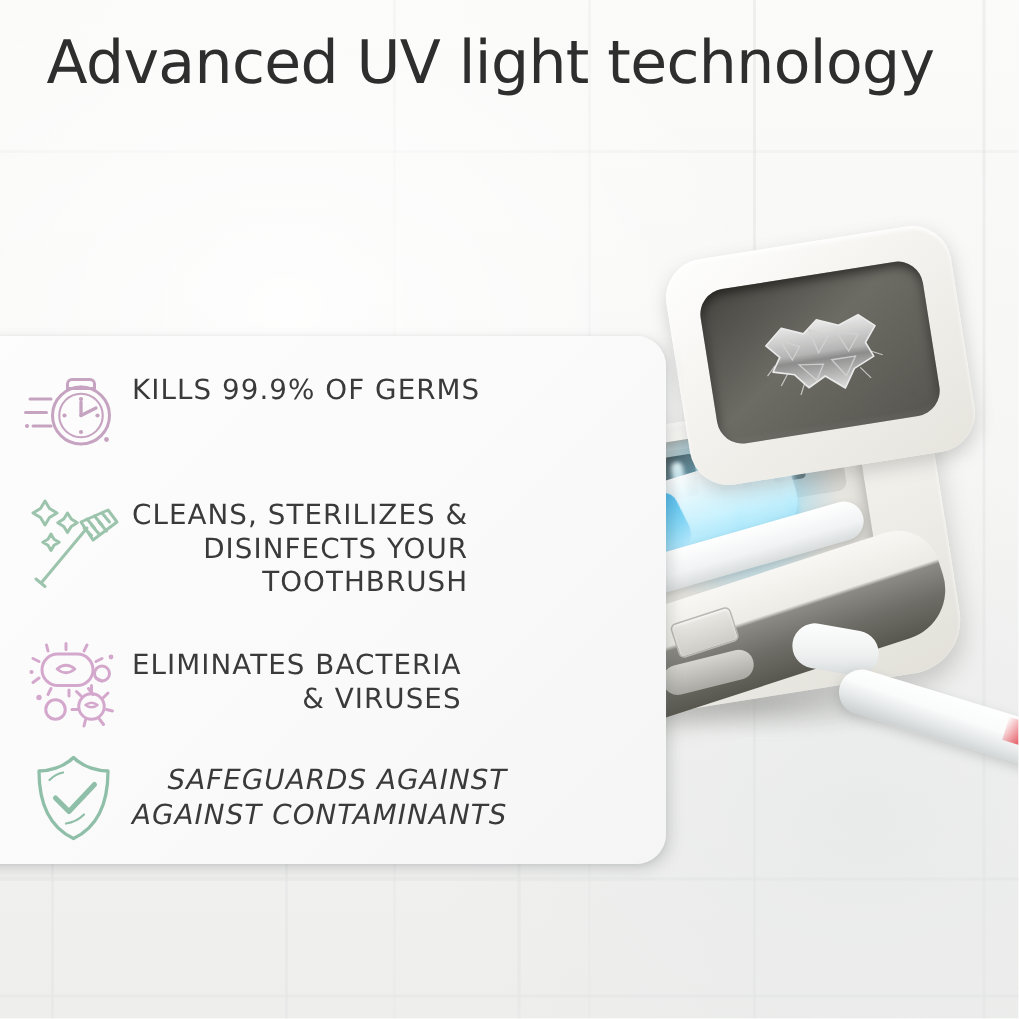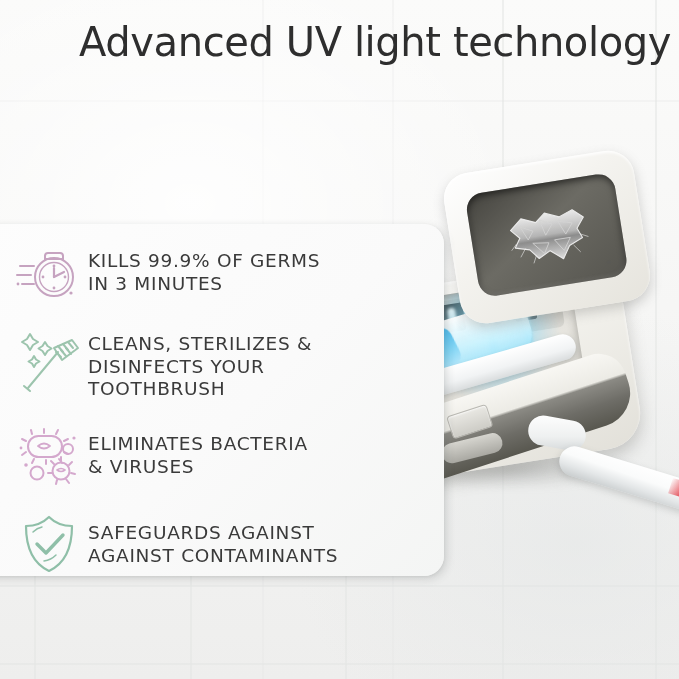--- a/index.html
+++ b/index.html
@@ -49,21 +49,20 @@
     position: absolute;
     left: 31px;
     top: 22px;
     width: 640px;
     font-size: 40px;
     line-height: 41px;
     letter-spacing: -0.4px;
     color: #2e2e2e;
     font-weight: 400;
     font-family: "DejaVu Sans", "Liberation Sans", sans-serif;
-    text-align: right;
   }
   .headline .line { display: block; white-space: nowrap; }
   .hl-accent { color: #9cc9b4; }
 
   
   .feature-card {
     position: absolute;
     left: -26px;
     top: 224px;
     width: 470px;
@@ -86,38 +85,39 @@
   .feature-row {
     position: absolute;
     left: 10px;
     display: flex;
     align-items: flex-start;
     width: 420px;
   }
   .feature-row[data-row="0"] { top: 16px; }
   .feature-row[data-row="1"] { top: 104px; }
   .feature-row[data-row="2"] { top: 200px; }
-  .feature-row[data-row="3"] { top: 286px; }
+  .feature-row[data-row="3"] { top: 274px; font-style: italic; }
 
   .feature-icon {
     width: 78px;
     min-width: 78px;
     height: 68px;
     display: flex;
     align-items: center;
     justify-content: center;
   }
   .feature-text {
     font-size: 18.5px;
     line-height: 22.5px;
     letter-spacing: 0.7px;
     color: #3a3a3a;
     font-weight: 400;
     padding-top: 5px;
     font-family: "DejaVu Sans", "Liberation Sans", sans-serif;
+    text-align: right;
   }
   .feature-text .t-line { display: block; white-space: nowrap; }
   .feature-row[data-row="0"] .feature-text { padding-top: 10px; }
   .feature-row[data-row="2"] .feature-text { padding-top: 9px; }
   .feature-row[data-row="3"] .feature-text { padding-top: 12px; }
 
   
   .product {
     position: absolute;
     left: 378px;
@@ -447,21 +447,20 @@
               <circle cx="49" cy="33" r="1.4"></circle>
               <circle cx="38" cy="44" r="1.4"></circle>
               <circle cx="27" cy="33" r="1.4"></circle>
               <circle cx="55" cy="49" r="1.6"></circle>
               <circle cx="2" cy="40" r="1.4"></circle>
             </g>
           </svg>
         </div>
         <div class="feature-text">
           <span class="t-line">KILLS 99.9% OF GERMS</span>
-          <span class="t-line">IN 3 MINUTES</span>
         </div>
       </div>
 
       <div class="feature-row" data-row="1">
         <div class="feature-icon">
           <svg width="66" height="64" viewBox="0 0 66 64">
             <g fill="none" stroke="#9cc4ad" stroke-width="2" stroke-linecap="round" stroke-linejoin="round">
               <path d="M12 58 L42 22"></path>
               <path d="M8 56 L14 61"></path>
               <path d="M38 18 L56 10 L62 18 L46 30 Z"></path>

